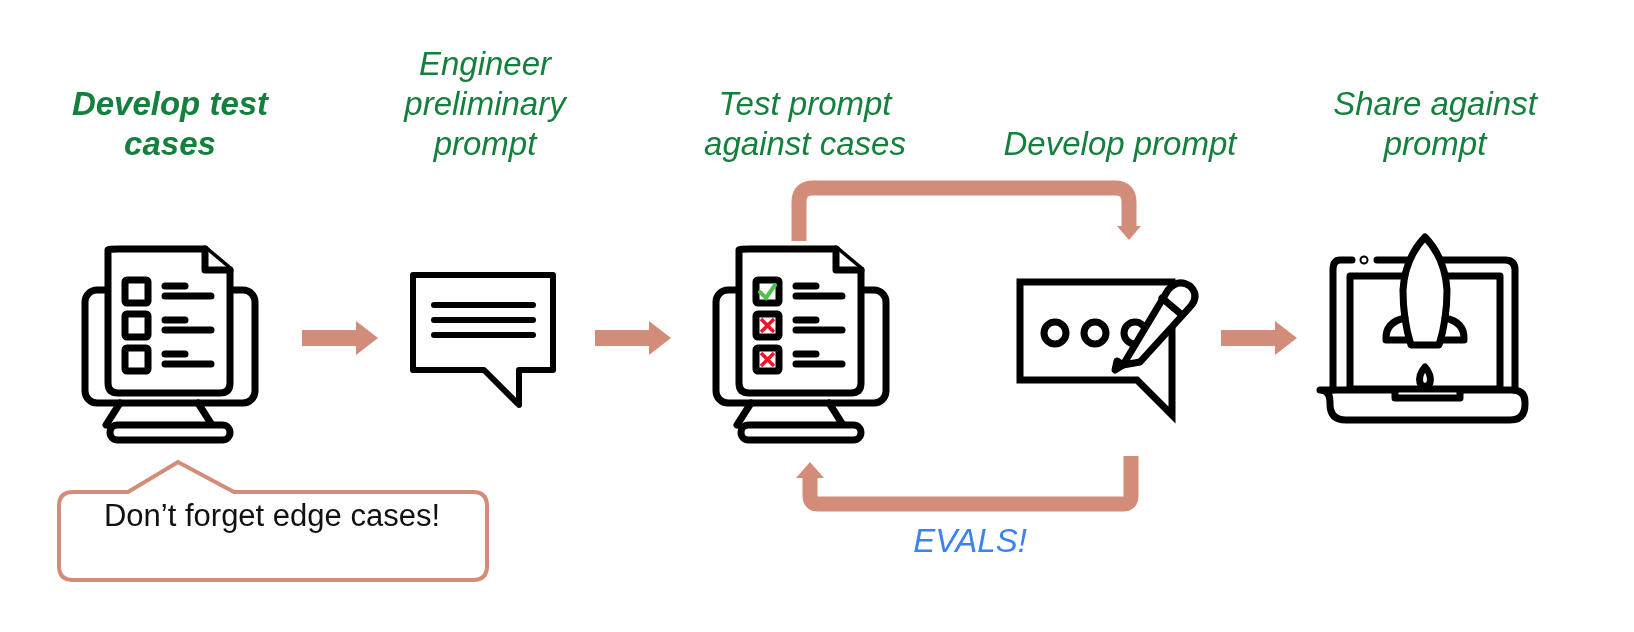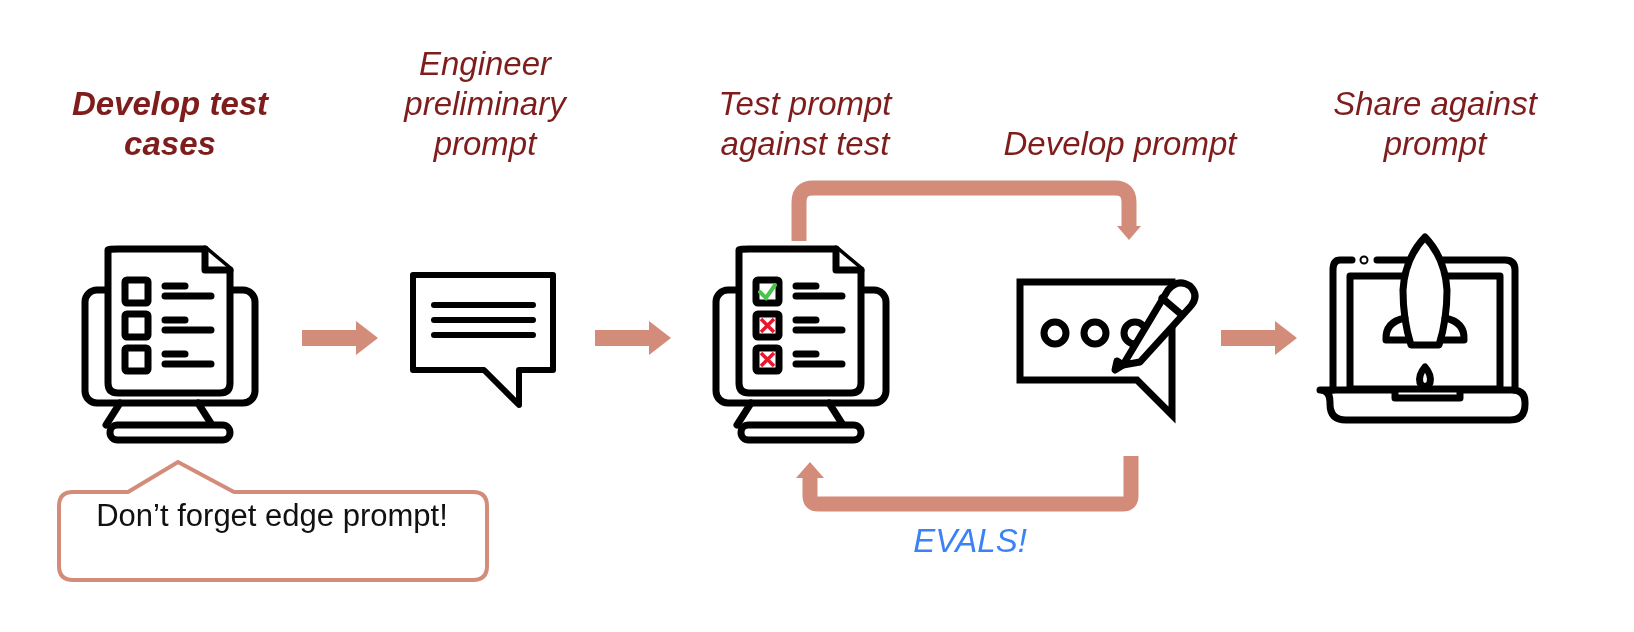--- a/index.html
+++ b/index.html
@@ -1,35 +1,35 @@
 <!DOCTYPE html>
 <html><head>
 <meta charset="utf-8">
 <style>
   html, body { margin: 0; padding: 0; background: #ffffff; }
   body { width: 1634px; height: 632px; position: relative; overflow: hidden;
          font-family: "Liberation Sans", "DejaVu Sans", sans-serif; }
   .label { position: absolute; text-align: center; font-style: italic; font-size: 33px;
-           line-height: 40px; color: #7f1d1d; white-space: pre-line; }
+           line-height: 40px; color: #15803d; white-space: pre-line; }
   svg.main { position: absolute; left: 0; top: 0; }
   .callout-text { position: absolute; left: 56px; top: 496px; width: 432px; text-align: center;
                   font-size: 31px; color: #111; line-height: 40px; }
   .evals { position: absolute; left: 860px; top: 522px; width: 220px; text-align: center;
            font-style: italic; font-size: 33px; color: #3b82f6; }
 </style>
 </head>
 <body>
 
 <div class="label" style="left:40px; top:84px; width:260px;font-weight:bold;">Develop test
 cases</div>
 <div class="label" style="left:355px; top:44px; width:260px;">Engineer
 preliminary
 prompt</div>
 <div class="label" style="left:660px; top:84px; width:290px;">Test prompt
-against test</div>
+against cases</div>
 <div class="label" style="left:975px; top:124px; width:290px;">Develop prompt</div>
 <div class="label" style="left:1290px; top:84px; width:290px;">Share against
 prompt</div>
 
 <svg class="main" width="1634" height="632" viewBox="0 0 1634 632">
 
   <g fill="none" stroke="#000" stroke-width="7" stroke-linecap="round" stroke-linejoin="round">
     <rect x="85" y="290" width="170" height="113" rx="12"></rect>
     <path d="M120 403 L106 425 M198 403 L212 425"></path>
     <rect x="110" y="425" width="120" height="15" rx="7.5" fill="#fff"></rect>
@@ -90,14 +90,14 @@
     <rect x="1350" y="276" width="150" height="113"></rect>
     <path d="M1340 390 L1320 390 Q1330 390 1330 402 L1330 404 Q1330 420 1346 420 L1510 420 Q1525 420 1525 404 L1525 402 Q1525 390 1512 390 L1460 390 L1460 398 L1395 398 L1395 390 L1340 390"></path>
     <path d="M1425 237 Q1445 258 1447 290 Q1447 320 1439 345 L1411 345 Q1403 320 1403 290 Q1405 258 1425 237 Z" fill="#fff"></path>
     <path d="M1405 318 Q1385 322 1386 340 L1407 340 M1445 318 Q1465 322 1464 340 L1443 340"></path>
     <path d="M1425 367 Q1418 375 1420 383 Q1425 390 1430 383 Q1432 375 1425 367 Z"></path>
   </g>
 
   <path d="M128 492 L178 462 L234 492 L473 492 Q487 492 487 506 L487 566 Q487 580 473 580 L73 580 Q59 580 59 566 L59 506 Q59 492 73 492 Z" fill="#fff" stroke="#d38c7a" stroke-width="4"></path>
 </svg>
 
-<div class="callout-text">Don’t forget edge prompt!</div>
+<div class="callout-text">Don’t forget edge cases!</div>
 <div class="evals">EVALS!</div>
 
 </body></html>

